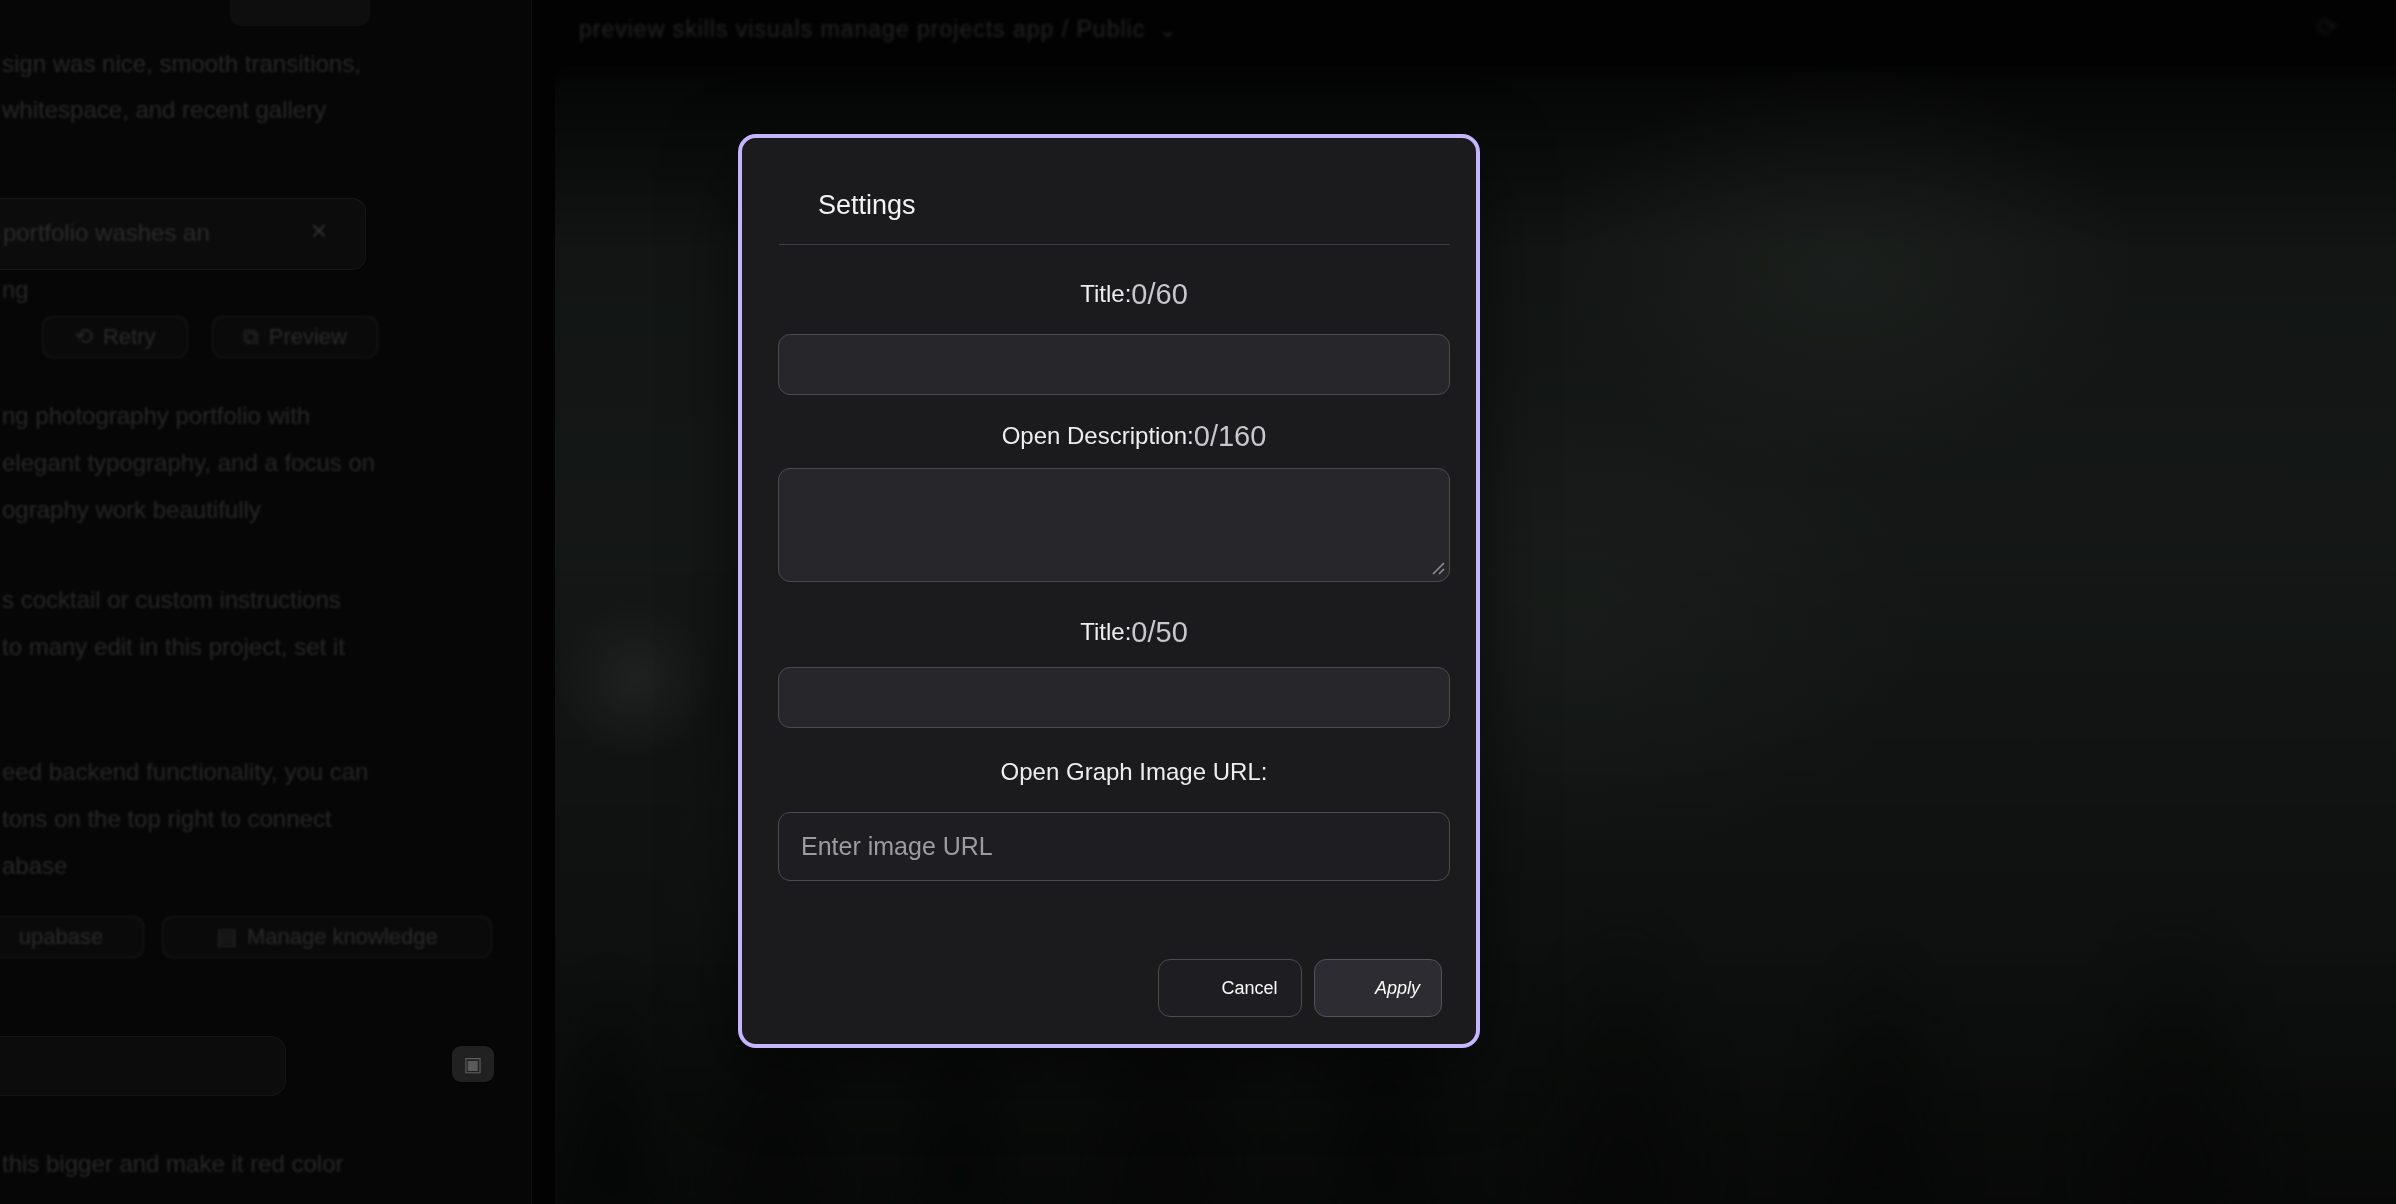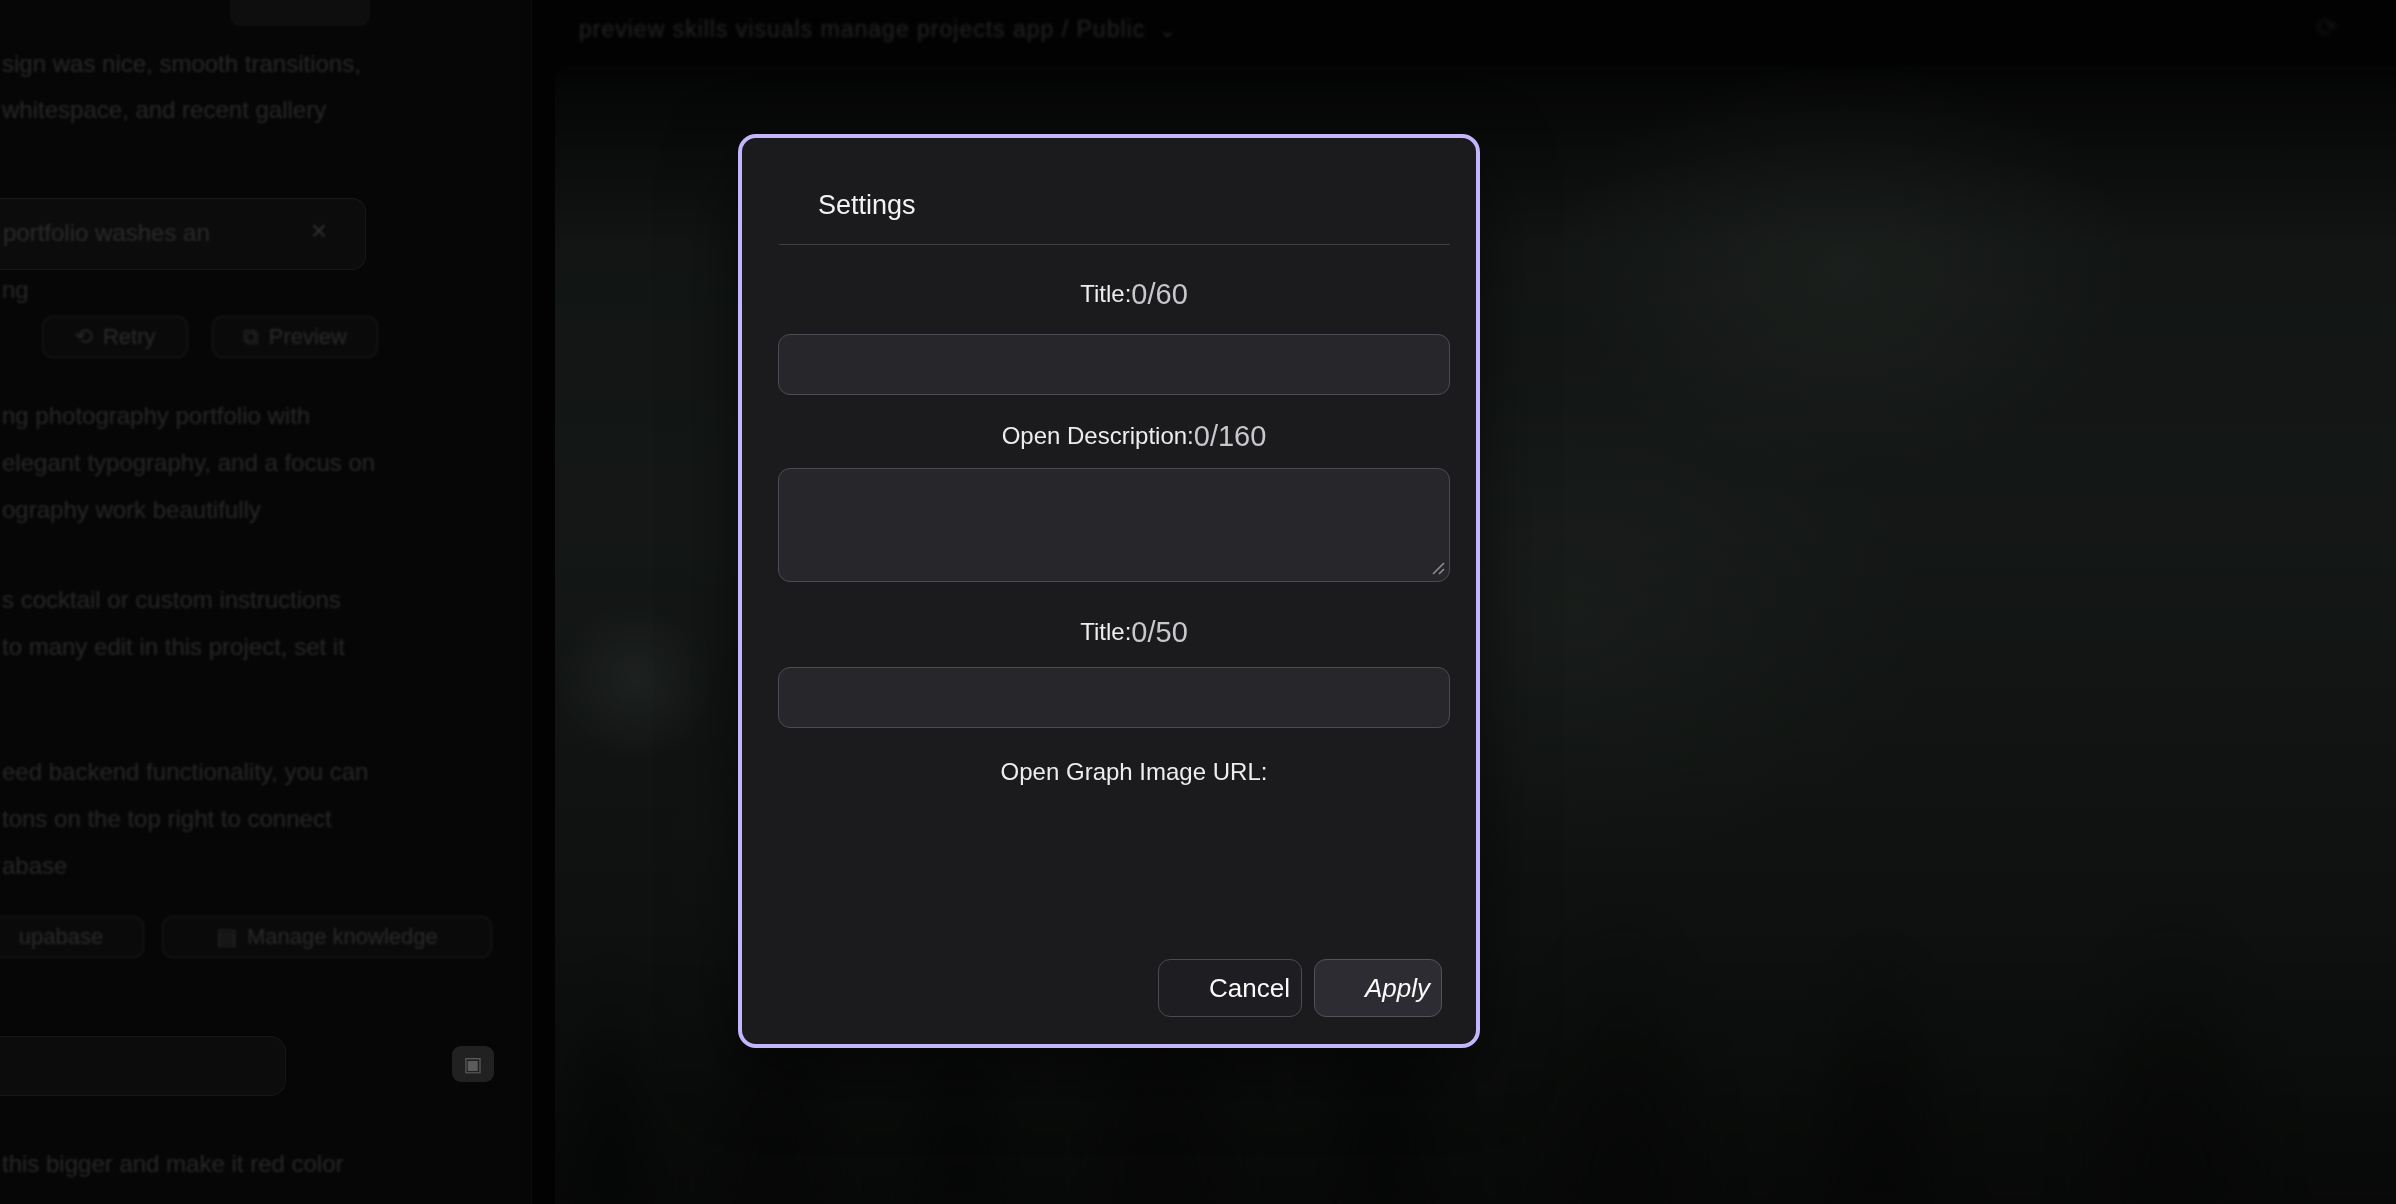--- a/index.html
+++ b/index.html
@@ -89,21 +89,21 @@
   .in-title{top:196px;}
   .in-author{top:529px;}
   .meta-textarea{position:absolute;left:36px;top:330px;width:672px;height:114px;box-sizing:border-box;
                  background:#26262b;border:1.5px solid #4b4b53;border-radius:12px;outline:none;resize:none;
                  color:#f0f0f2;font-size:25px;padding:14px 20px;font-family:"Liberation Sans","DejaVu Sans",sans-serif;}
   .resize-ic{position:absolute;left:688px;top:422px;pointer-events:none;}
   .in-og{top:674px;height:69px;background:#1e1e22;padding:0 22px;}
   .in-og::placeholder,.txt-input::placeholder{color:#9b9ba3;opacity:1;}
   .helper{position:absolute;left:36px;top:758px;font-size:23px;color:#8e8e94;}
   .btn-row{position:absolute;right:34px;top:821px;height:58px;display:flex;gap:12px;}
-  .btn{height:58px;border-radius:12px;font-size:26px;color:#fafafa;display:flex;align-items:center;
+  .btn{height:58px;border-radius:12px;font-size:18px;color:#fafafa;display:flex;align-items:center;
        justify-content:center;cursor:pointer;box-sizing:border-box;font-family:"Liberation Sans","DejaVu Sans",sans-serif;padding-left:39px;}
   .btn-cancel{width:144px;background:#1e1e22;border:1.5px solid #4a4a52;}
   .btn-apply{width:128px;background:#2c2c32;border:1.5px solid #52525b;font-style:italic;}
 </style>
 </head>
 <body>
 
 <div class="app">
 
   <div class="sidebar">
@@ -190,20 +190,21 @@
 
     <div class="field-row row-author">
       <span class="field-label">Title:</span>
       <span class="field-counter">0/50</span>
     </div>
     <input class="txt-input in-author" type="text" value="" style="">
 
     <div class="field-row row-og">
       <span class="field-label">Open Graph Image URL:</span>
     </div>
+    <input class="txt-input in-og" type="text" placeholder="Enter image URL" style="">
 
     <div class="btn-row">
       <div class="btn btn-cancel">Cancel</div>
       <div class="btn btn-apply">Apply</div>
     </div>
   </div>
 
 </div>
 
 </body></html>

